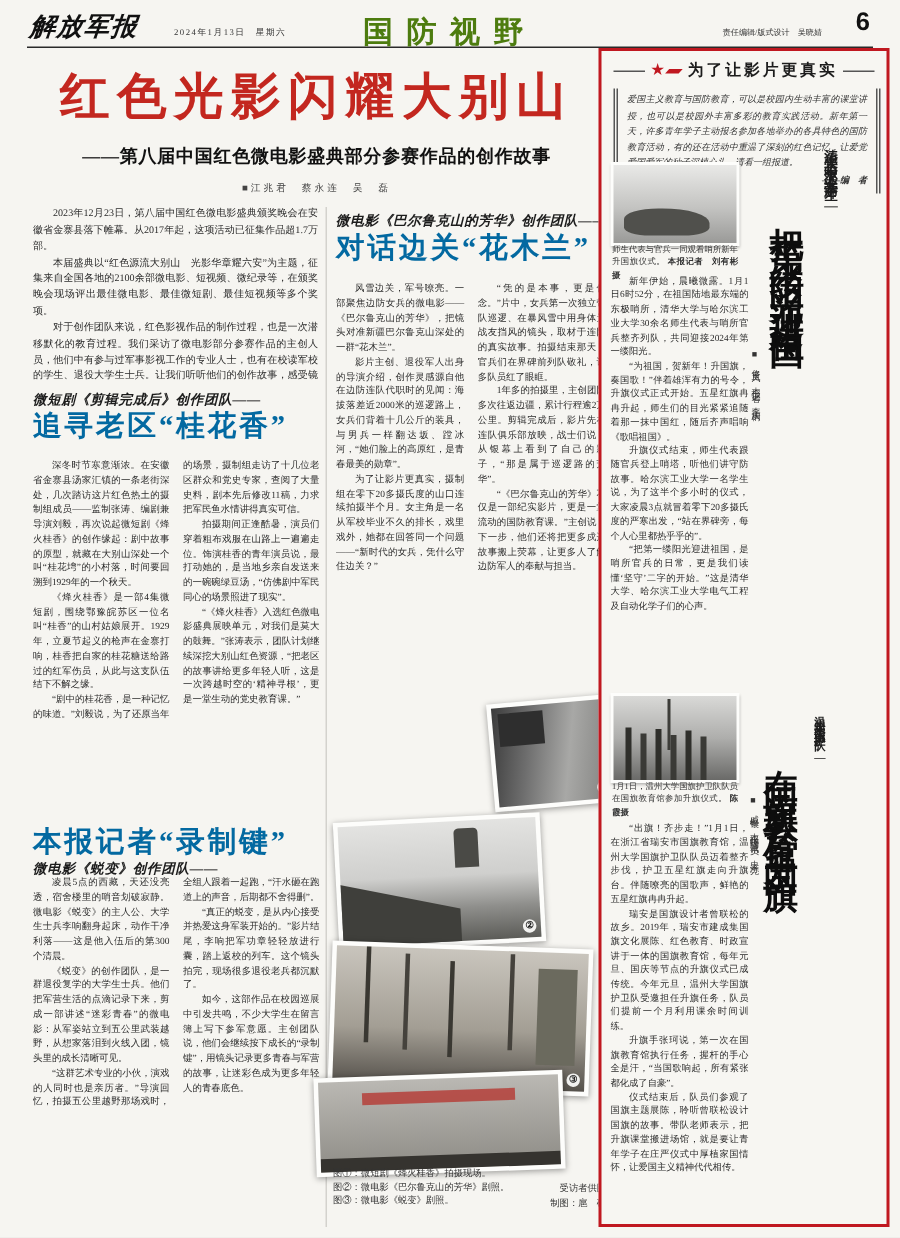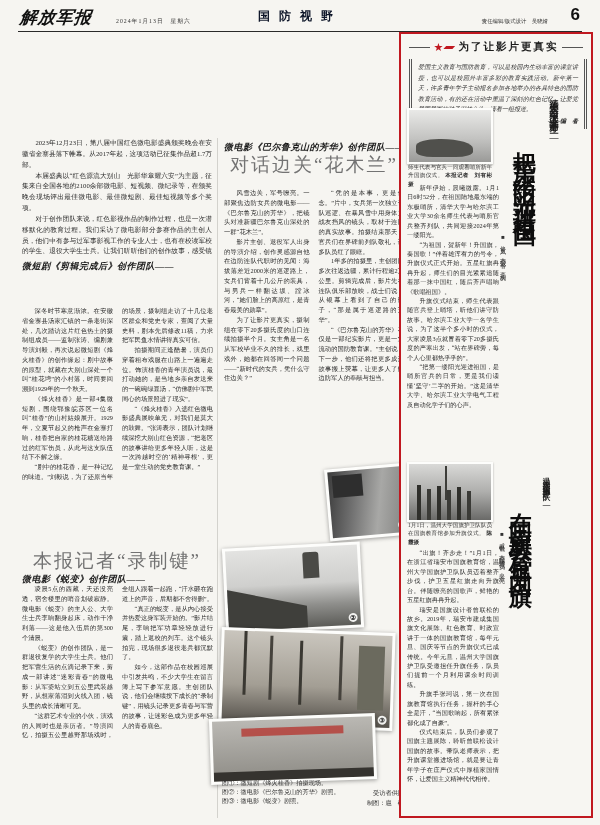--- a/index.html
+++ b/index.html
@@ -4,38 +4,38 @@
 <style>
   html,body{margin:0;padding:0;background:#e9e8e4;}
   .page{position:relative;width:600px;height:825px;background:#f6f5f1;
         font-family:"Liberation Serif","DejaVu Serif",serif;color:#222;overflow:hidden;}
 
   
   .hdr{position:absolute;left:18px;top:5px;width:564px;height:26px;border-bottom:1.5px solid #2a2a2a;}
   .masthead{position:absolute;left:2px;top:1px;font-size:17px;font-weight:bold;font-style:italic;
             transform:skewX(-6deg);letter-spacing:1px;color:#111;}
   .dateline{position:absolute;left:98px;top:12px;font-size:5.8px;color:#333;letter-spacing:1px;}
-  .section{position:absolute;left:0;right:0;top:3px;text-align:center;font-size:12px;font-weight:900;
-           letter-spacing:9px;color:#0f172a;}
+  .section{position:absolute;left:0;right:0;top:3px;text-align:center;font-size:20px;font-weight:900;
+           letter-spacing:9px;color:#4d7c0f;}
   .edline{position:absolute;right:34px;top:13px;font-size:5.4px;color:#333;}
   .pagenum{position:absolute;right:2px;top:0px;font-size:17px;font-weight:900;color:#111;
            font-family:"Liberation Sans","DejaVu Sans",sans-serif;}
 
   
   .lead{position:absolute;left:20px;top:36px;width:382px;height:94px;text-align:center;}
   .lead h1{margin:6px 0 0;font-size:33px;font-weight:900;letter-spacing:5px;color:#c3271f;}
   .lead h2{margin:9px 0 0;font-size:12px;font-weight:bold;letter-spacing:.5px;color:#111;}
   .lead .byl{margin-top:8px;font-size:6.5px;color:#444;letter-spacing:2px;}
 
   
   .tblock{position:absolute;text-align:justify;overflow:hidden;color:#2b2b2b;}
   .tblock p{margin:0;text-indent:2em;}
   .intro{left:22px;top:138px;width:190px;height:118px;font-size:6.7px;line-height:1.62;}
   .kicker{position:absolute;font-size:9px;font-weight:bold;font-style:italic;color:#1c1c1c;letter-spacing:.5px;}
-  .atitle{position:absolute;text-align:center;font-size:19px;font-weight:400;letter-spacing:2px;color:#737373;}
+  .atitle{position:absolute;text-align:left;font-size:19px;font-weight:700;letter-spacing:2px;color:#0369a1;}
   .cols2{column-count:2;column-gap:9px;font-size:6.3px;line-height:1.55;}
 
   .k1{left:22px;top:260px;} .t1{left:22px;top:271px;width:190px;}
   .b1{left:22px;top:306px;width:191px;height:226px;}
   .k3{left:22px;top:537px;margin-top:36px;} .t3{left:22px;top:548px;width:190px;}
   .b3{left:22px;top:584px;width:191px;height:236px;}
   .k2{left:224px;top:141px;} .t2{left:224px;top:152px;width:180px;}
   .b2{left:224px;top:188px;width:180px;height:270px;}
 
   .vrule{position:absolute;left:217px;top:138px;width:1px;height:680px;background:#d3d2cd;}
@@ -119,30 +119,36 @@
 <div class="page">
 
   <div class="hdr">
     <div class="masthead">解放军报</div>
     <div class="dateline">2024年1月13日　星期六</div>
     <div class="section">国防视野</div>
     <div class="edline">责任编辑/版式设计　吴晓婧</div>
     <div class="pagenum">6</div>
   </div>
 
+  <div class="lead">
+    <h1>红色光影闪耀大别山</h1>
+    <h2>——第八届中国红色微电影盛典部分参赛作品的创作故事</h2>
+    <div class="byl">■江兆君　蔡永连　吴　磊</div>
+  </div>
 
   <div class="vrule"></div>
 
   <div class="tblock intro">
       <p>2023年12月23日，第八届中国红色微电影盛典颁奖晚会在安徽省金寨县落下帷幕。从2017年起，这项活动已征集作品超1.7万部。</p>
       <p>本届盛典以“红色源流大别山　光影华章耀六安”为主题，征集来自全国各地的2100余部微电影、短视频、微纪录等，在颁奖晚会现场评出最佳微电影、最佳微短剧、最佳短视频等多个奖项。</p>
       <p>对于创作团队来说，红色影视作品的制作过程，也是一次潜移默化的教育过程。我们采访了微电影部分参赛作品的主创人员，他们中有参与过军事影视工作的专业人士，也有在校读军校的学生、退役大学生士兵。让我们听听他们的创作故事，感受镜头光影背后对红色根脉的追寻，以及红色影视作品带来的成长感悟与精神洗礼。</p>
     </div>
 
   <div class="kicker k1">微短剧《剪辑完成后》创作团队——</div>
+  <div class="atitle t1">追寻老区“桂花香”</div>
   <div class="tblock cols2 b1">
       <p>深冬时节寒意渐浓。在安徽省金寨县汤家汇镇的一条老街深处，几次踏访这片红色热土的摄制组成员——监制张涛、编剧兼导演刘毅，再次说起微短剧《烽火桂香》的创作缘起：剧中故事的原型，就藏在大别山深处一个叫“桂花塆”的小村落，时间要回溯到1929年的一个秋天。</p>
       <p>《烽火桂香》是一部4集微短剧，围绕鄂豫皖苏区一位名叫“桂香”的山村姑娘展开。1929年，立夏节起义的枪声在金寨打响，桂香把自家的桂花糖送给路过的红军伤员，从此与这支队伍结下不解之缘。</p>
       <p>“剧中的桂花香，是一种记忆的味道。”刘毅说，为了还原当年的场景，摄制组走访了十几位老区群众和党史专家，查阅了大量史料，剧本先后修改11稿，力求把军民鱼水情讲得真实可信。</p>
       <p>拍摄期间正逢酷暑，演员们穿着粗布戏服在山路上一遍遍走位。饰演桂香的青年演员说，最打动她的，是当地乡亲自发送来的一碗碗绿豆汤，“仿佛剧中军民同心的场景照进了现实”。</p>
       <p>“《烽火桂香》入选红色微电影盛典展映单元，对我们是莫大的鼓舞。”张涛表示，团队计划继续深挖大别山红色资源，“把老区的故事讲给更多年轻人听，这是一次跨越时空的‘精神寻根’，更是一堂生动的党史教育课。”</p>
     </div>
 
   <div class="kicker k2">微电影《巴尔鲁克山的芳华》创作团队——</div>
   <div class="atitle t2">对话边关“花木兰”</div>

